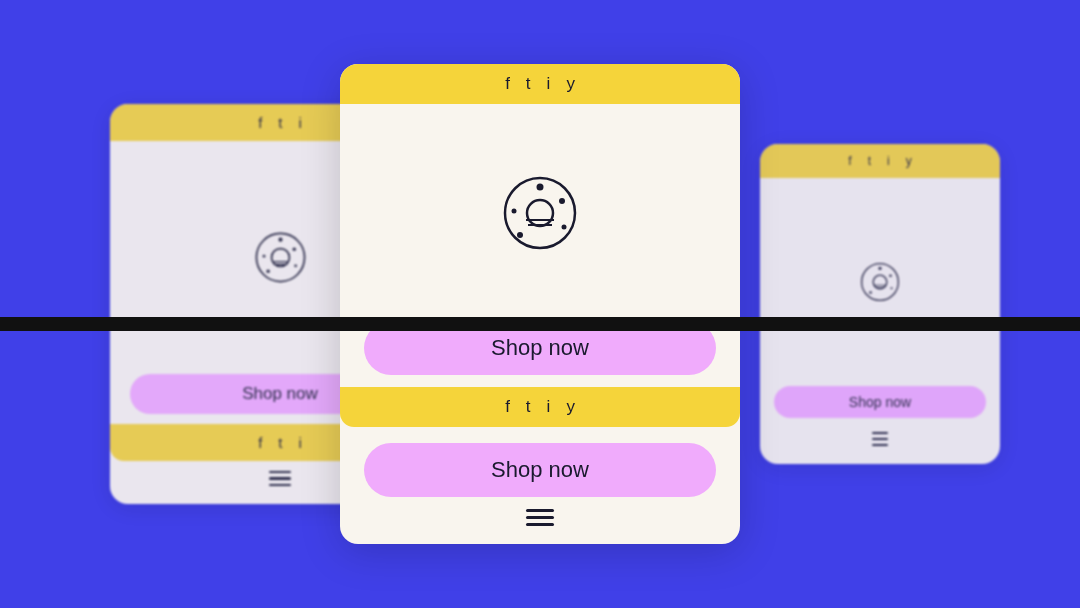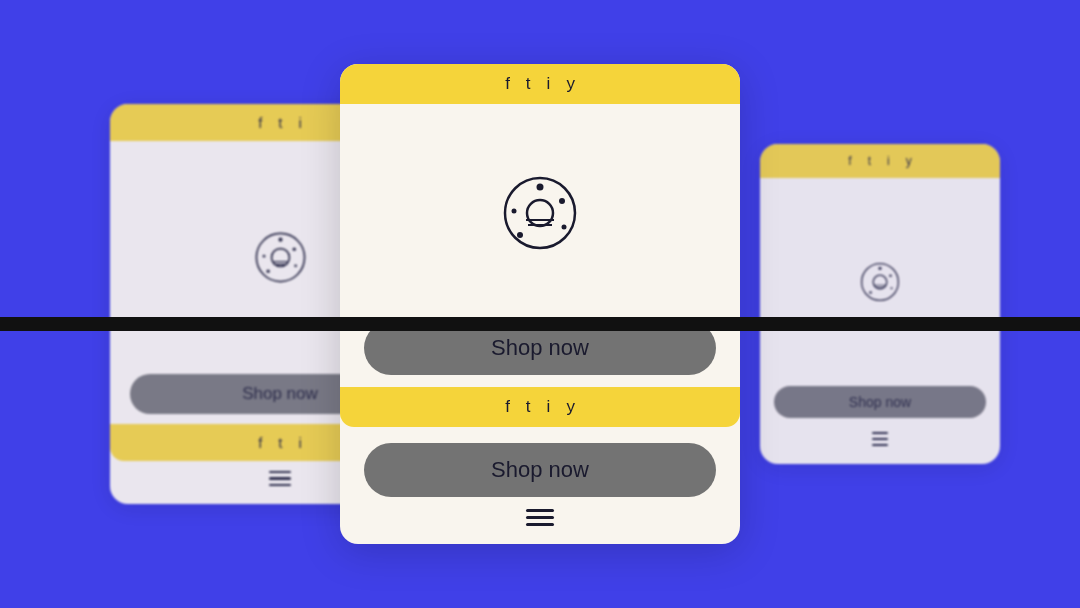--- a/index.html
+++ b/index.html
@@ -111,21 +111,21 @@
       height: 55px;
     }
 
     .donut-svg-xs {
       width: 42px;
       height: 42px;
     }
 
     
     .shop-btn {
-      background: #737373;
+      background: #f0abfc;
       border: none;
       border-radius: 30px;
       font-size: 22px;
       font-weight: 500;
       color: #1a1a2e;
       padding: 14px 0;
       width: 88%;
       cursor: pointer;
       text-align: center;
       margin-bottom: 12px;

